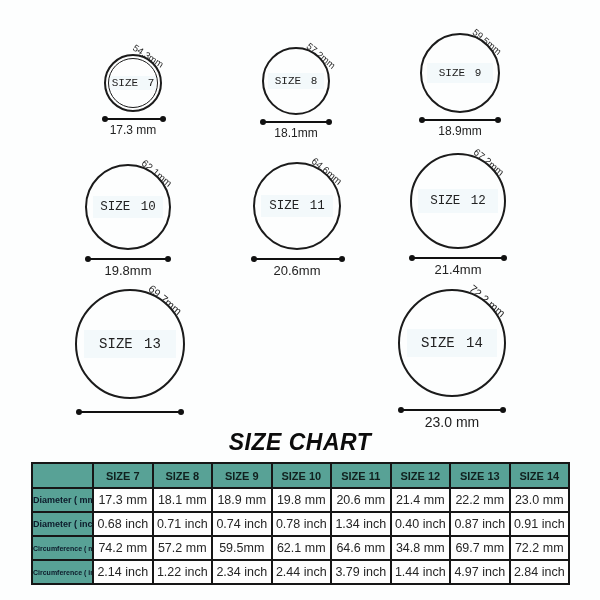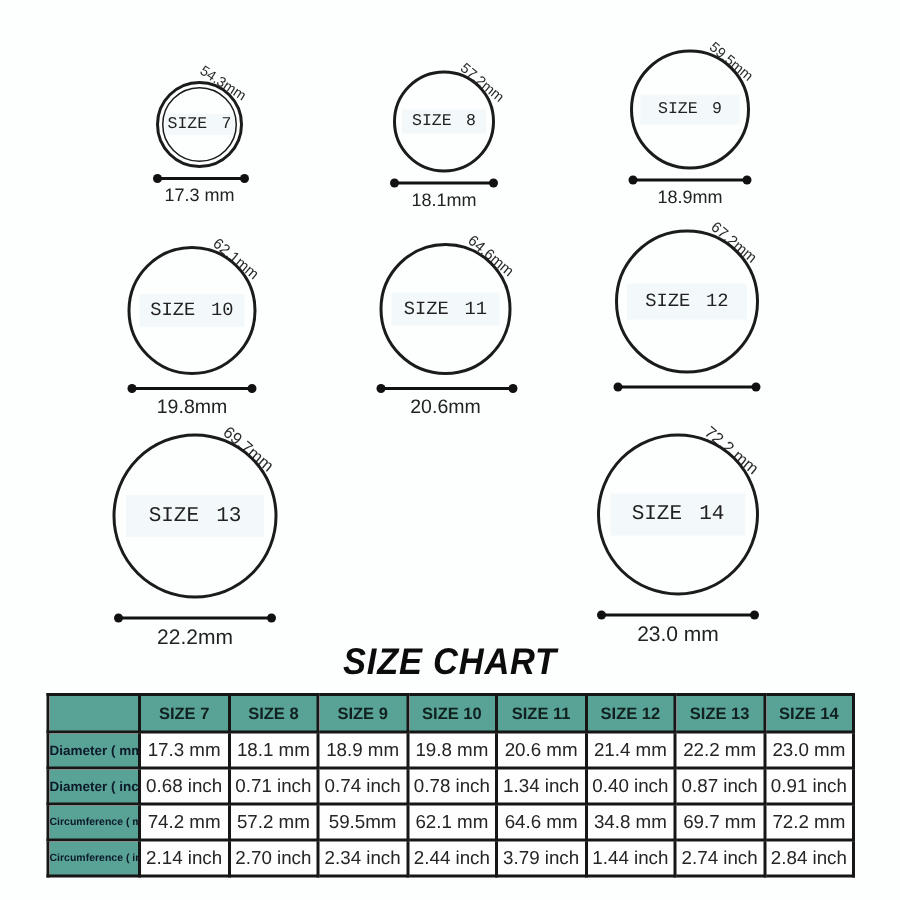--- a/index.html
+++ b/index.html
@@ -140,29 +140,29 @@
     <div class="dim-line" style="width:90px;"></div>
     <div class="dim-label">20.6mm</div>
   </div>
 
   <div class="ring r2" style="left:410px; top:153px; width:96px;">
     <div class="circ-label">67.2mm</div>
     <div class="circle" style="height:96px;">
       <span class="size-label">SIZE 12</span>
     </div>
     <div class="dim-line" style="width:94px;"></div>
+    <div class="dim-label">21.4mm</div>
   </div>
 
   <div class="ring r3" style="left:75px; top:289px; width:110px;">
     <div class="circ-label">69.7mm</div>
     <div class="circle" style="height:110px;">
       <span class="size-label">SIZE 13</span>
     </div>
     <div class="dim-line" style="width:104px;"></div>
-    <div class="dim-label">22.2mm</div>
   </div>
 
   <div class="ring r3" style="left:398px; top:289px; width:108px;">
     <div class="circ-label">72.2 mm</div>
     <div class="circle" style="height:108px;">
       <span class="size-label">SIZE 14</span>
     </div>
     <div class="dim-line" style="width:104px;"></div>
     <div class="dim-label">23.0 mm</div>
   </div>
@@ -224,24 +224,24 @@
         <td class="val">59.5mm</td>
         <td class="val">62.1 mm</td>
         <td class="val">64.6 mm</td>
         <td class="val">34.8 mm</td>
         <td class="val">69.7 mm</td>
         <td class="val">72.2 mm</td>
       </tr>
       <tr class="small-label">
         <td class="row-label">Circumference ( inch )</td>
         <td class="val">2.14 inch</td>
-        <td class="val">2.70 inch</td>
+        <td class="val">1.22 inch</td>
         <td class="val">2.34 inch</td>
         <td class="val">2.44 inch</td>
         <td class="val">3.79 inch</td>
         <td class="val">1.44 inch</td>
-        <td class="val">2.74 inch</td>
+        <td class="val">4.97 inch</td>
         <td class="val">2.84 inch</td>
       </tr>
     </tbody>
   </table>
 
 </div>
 
 </body></html>

